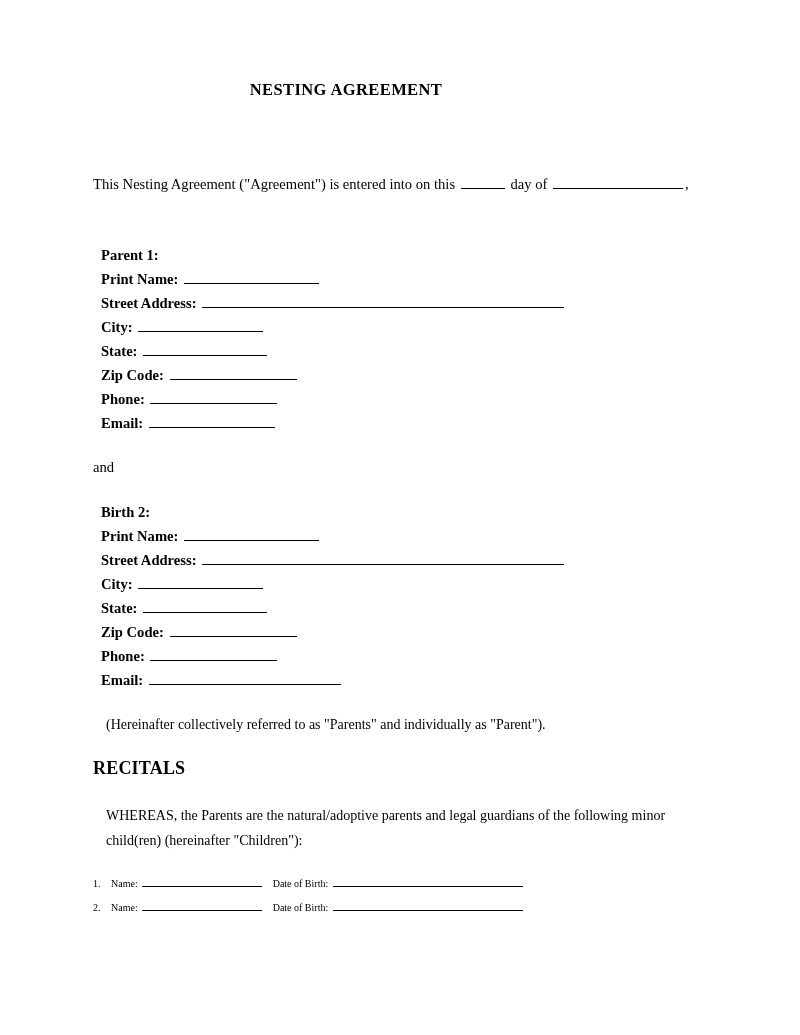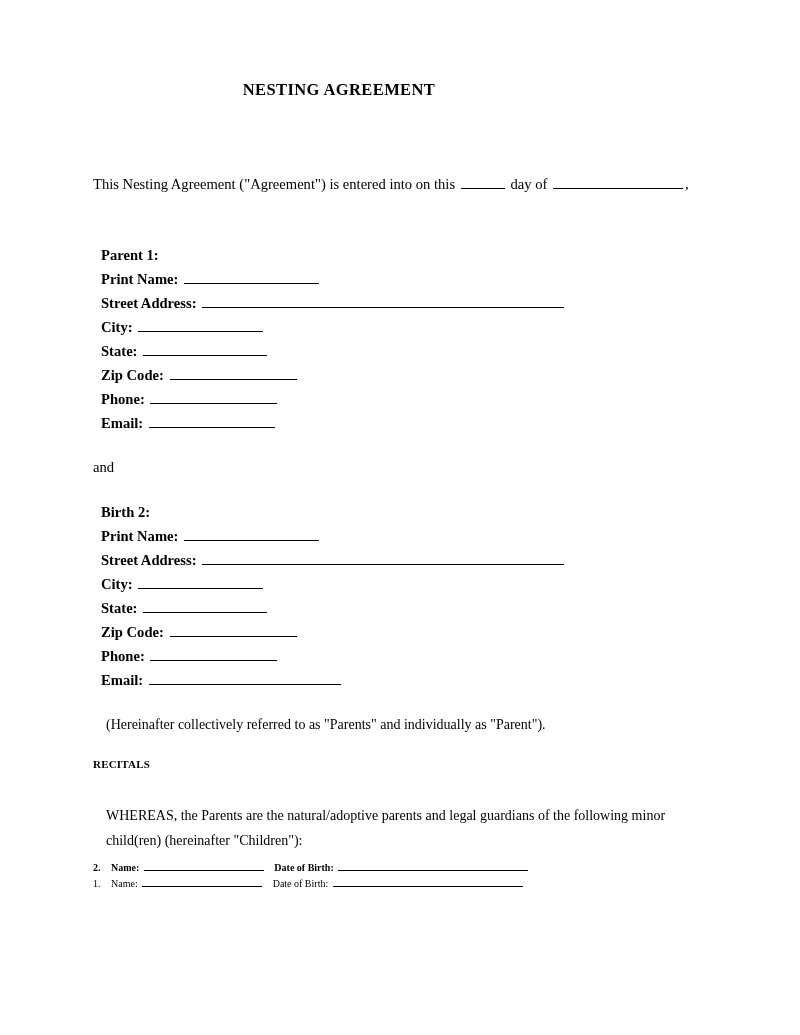--- a/index.html
+++ b/index.html
@@ -21,21 +21,21 @@
     left: 0; top: 0;
     width: 800px;
     height: 1035px;
     background: #ffffff;
     overflow: hidden;
   }
 
   
   .doc-title {
     position: absolute;
-    left: 1px;
+    left: 8px;
     top: 80px;
     width: 676px;
     text-align: center;
     font-size: 16.5px;
     font-weight: bold;
     letter-spacing: 0.4px;
   }
 
   
   .para {
@@ -61,21 +61,21 @@
     display: inline-block;
     border-bottom: 1.6px solid #000000;
     height: 0.72em;
     vertical-align: baseline;
     margin: 0 2px;
   }
 
   .heading-bold {
     position: absolute;
     left: 93px;
-    font-size: 11px;
+    font-size: 18px;
     font-weight: bold;
     letter-spacing: 0.2px;
   }
 
   .numbered {
     position: absolute;
     left: 93px;
     font-size: 10px;
     line-height: 24px;
     white-space: nowrap;
@@ -179,20 +179,20 @@
 
   <div class="para" style="top:803px; width:600px;">WHEREAS, the Parents are the natural/adoptive parents and legal guardians of the following minor child(ren) (hereinafter "Children"):</div>
 
   <div class="numbered" style="top:872px;">
     <span class="num-idx">1.</span><span>Name:</span>
     <span class="blank" style="width:120px;"></span>
     <span style="display:inline-block;width:6px;"></span><span>Date of Birth:</span>
     <span class="blank" style="width:190px;"></span>
   </div>
 
-  <div class="numbered" style="top:856px;font-weight:bold;">
+  <div class="numbered" style="top:896px;">
     <span class="num-idx">2.</span><span>Name:</span>
     <span class="blank" style="width:120px;"></span>
     <span style="display:inline-block;width:6px;"></span><span>Date of Birth:</span>
     <span class="blank" style="width:190px;"></span>
   </div>
 
 </div>
 
 </body></html>

